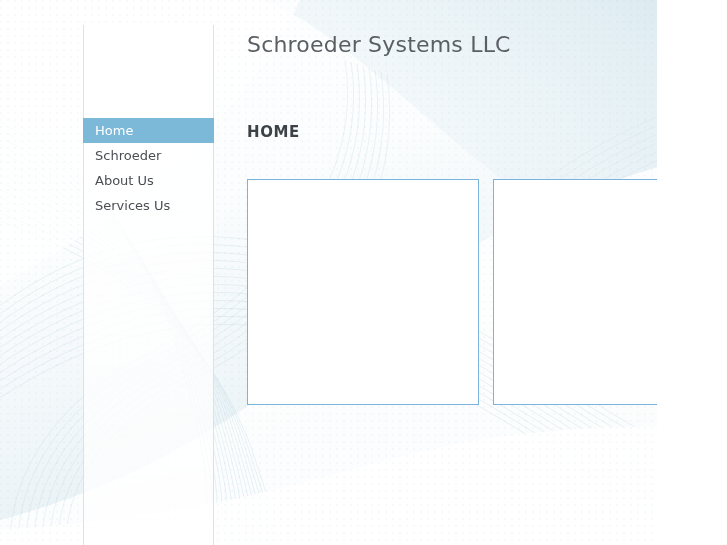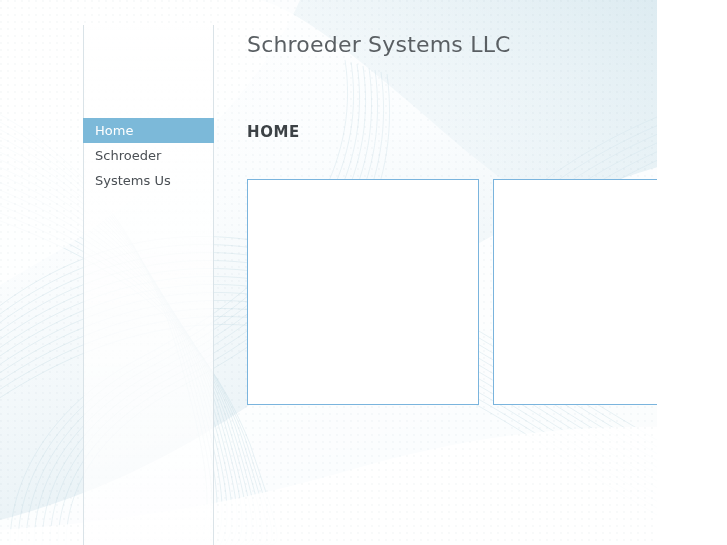--- a/index.html
+++ b/index.html
@@ -211,21 +211,22 @@
 
   <div class="bg-noise"></div>
 
   <div class="col-sidebar"></div>
 
   <div class="site-title">Schroeder Systems LLC</div>
 
   <nav class="nav">
     <a class="nav-item active" href="#">Home</a>
     <a class="nav-item" href="#">Schroeder</a>
-    <a class="nav-item" href="#">Systems Us</a>
+    <a class="nav-item" href="#">About Us</a>
+    <a class="nav-item" href="#">Services Us</a>
   </nav>
 
   <div class="page-heading">HOME</div>
 
   <div class="content-box box-left"></div>
 
   <div class="content-box box-right"></div>
 
 </div>
 

